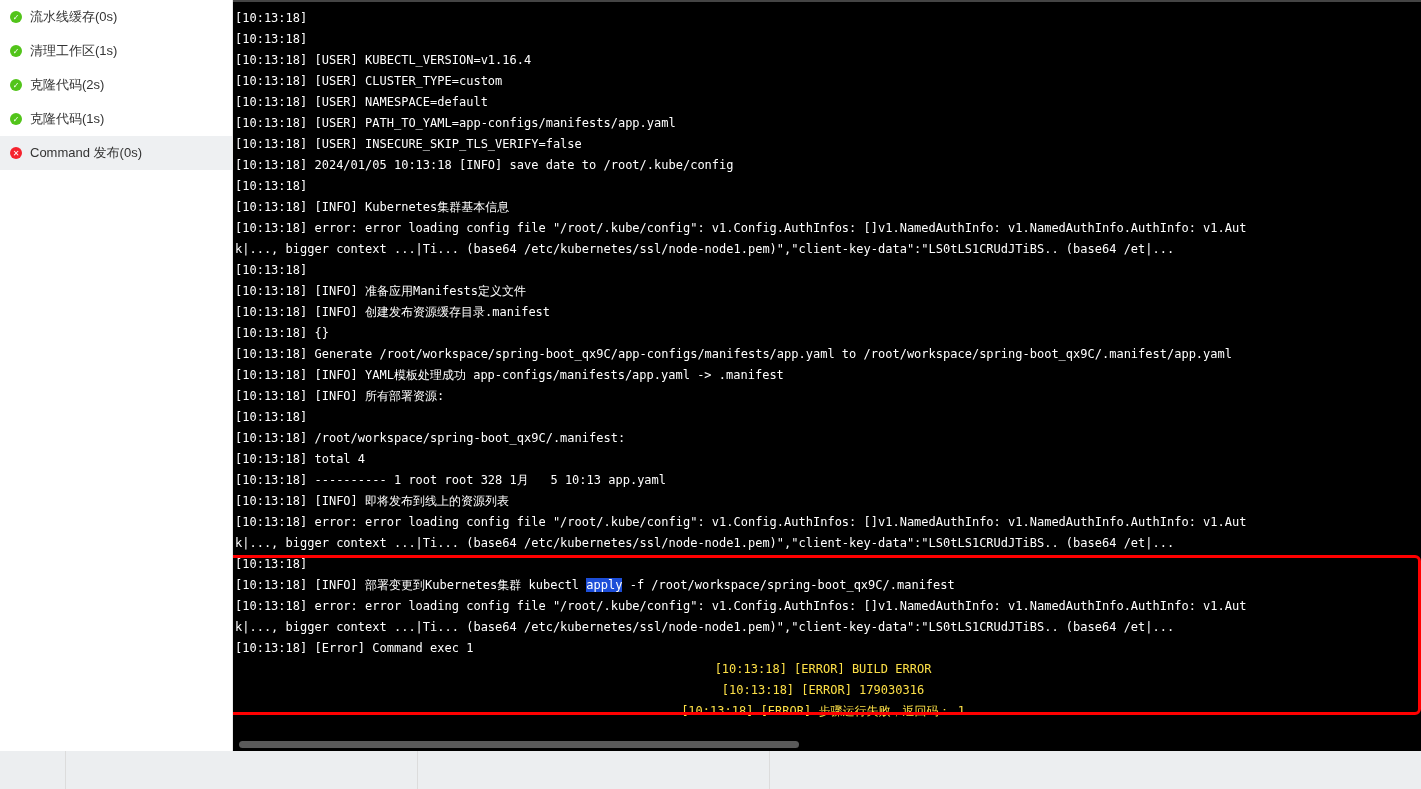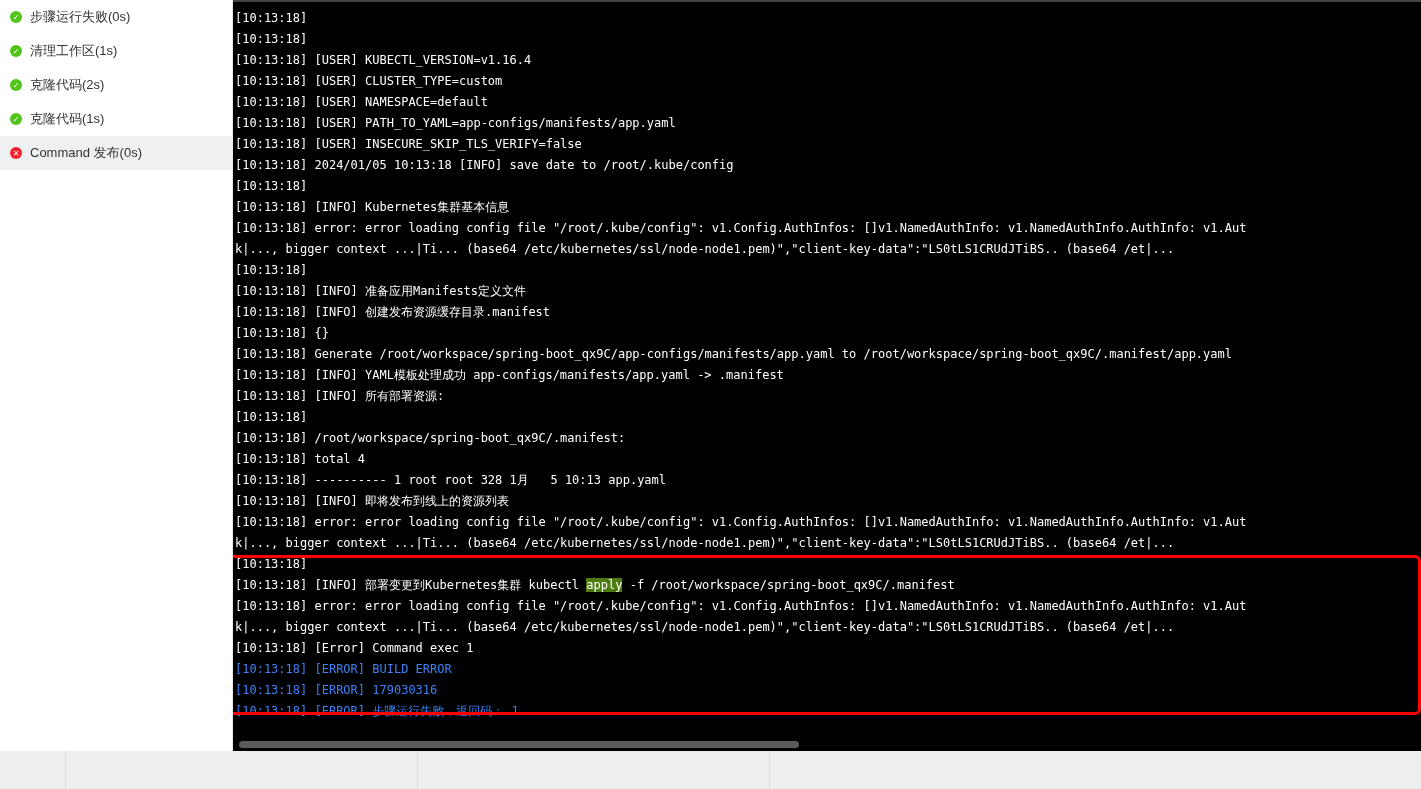--- a/index.html
+++ b/index.html
@@ -61,22 +61,22 @@
       top:0; left:0; right:0; bottom:12px;
       overflow:auto;
       padding:6px 10px 20px 2px;
       font-family: "SFMono-Regular","Menlo","Consolas",monospace;
       font-size:12px;
       line-height:21px;
       color:#ffffff;
       white-space:pre;
     }
     .line { white-space:pre; }
-    .err-red { color:#3b82f6; }
-    .hl { background:#4d7c0f; color:#fff; }
+    .err-red { color:#fde047;text-align:center; }
+    .hl { background:#1d4ed8; color:#fff; }
     .highlight-box {
       position:absolute;
       border:3px solid #ff0000;
       border-radius:6px;
       pointer-events:none;
       left:-13px;
       width:1201px;
       top:553px;
       height:160px;
     }
@@ -104,21 +104,21 @@
   </style>
 </head>
 <body>
 
 <div class="main-row">
 
   <div class="sidebar">
 
   <div class="step">
         <span class="icon success">✓</span>
-        <span>步骤运行失败(0s)</span>
+        <span>流水线缓存(0s)</span>
       </div>
       <div class="step">
         <span class="icon success">✓</span>
         <span>清理工作区(1s)</span>
       </div>
       <div class="step">
         <span class="icon success">✓</span>
         <span>克隆代码(2s)</span>
       </div>
       <div class="step">

